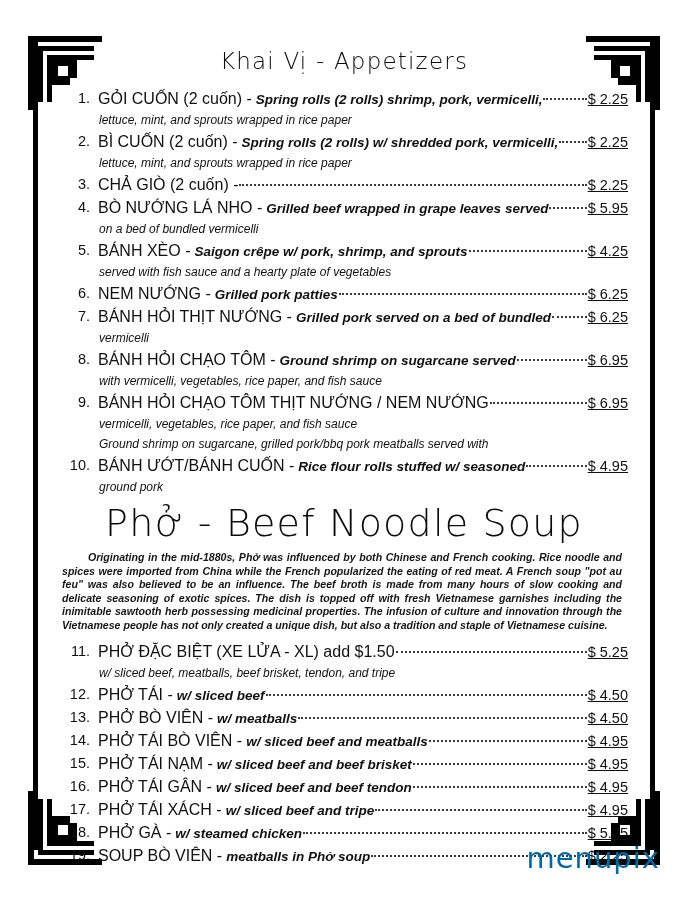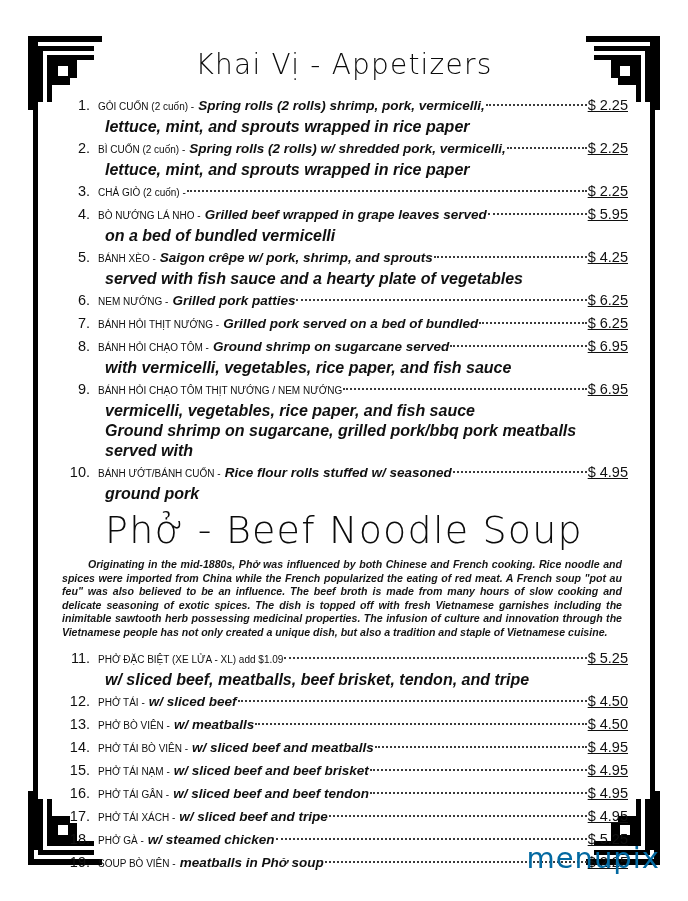--- a/index.html
+++ b/index.html
@@ -97,21 +97,21 @@
   }
 
   .section-title {
     text-align: center;
     font-family: "DejaVu Sans", sans-serif;
     font-weight: 300;
     letter-spacing: 1.2px;
     color: #0b0b0b;
   }
   .title-appetizers {
-    font-size: 28px;
+    font-size: 23px;
     margin: 18px 0 14px 0;
   }
   .title-pho {
     font-size: 38px;
     margin: 2px 0 6px 0;
   }
 
   
   ul.menu-list {
     list-style: none;
@@ -131,21 +131,21 @@
     text-align: right;
     font-size: 14.5px;
     line-height: 21px;
   }
   .row {
     display: flex;
     align-items: baseline;
     width: 100%;
   }
   .name {
-    font-size: 10px;
+    font-size: 16px;
     line-height: 21px;
     white-space: nowrap;
     flex: 0 0 auto;
   }
   .desc {
     font-size: 13.5px;
     line-height: 21px;
     font-style: italic;
     font-weight: 600;
     white-space: nowrap;
@@ -162,25 +162,25 @@
   }
   .price {
     font-size: 14.5px;
     line-height: 21px;
     white-space: nowrap;
     flex: 0 0 auto;
     text-align: right;
     text-decoration: underline;
   }
   .cont {
-    font-size: 16px;
+    font-size: 12px;
     line-height: 20px;
     font-style: italic;
-    font-weight: 700;
-    margin-left: 7px;
+    font-weight: 400;
+    margin-left: 1px;
   }
 
   
   .pho-intro {
     font-size: 10.6px;
     line-height: 13.6px;
     font-style: italic;
     font-weight: 600;
     text-align: justify;
     margin: 0 0 8px 0;
@@ -326,20 +326,21 @@
             </div>
           </li>
           <li class="menu-item">
             <span class="num">7.</span>
             <div class="row">
               <span class="name">BÁNH HỎI THỊT NƯỚNG -</span>
               <span class="desc">Grilled pork served on a bed of bundled</span>
               <span class="leader"></span>
               <span class="price">$ 6.25</span>
             </div>
+            <div class="cont">vermicelli</div>
           </li>
           <li class="menu-item">
             <span class="num">8.</span>
             <div class="row">
               <span class="name">BÁNH HỎI CHẠO TÔM -</span>
               <span class="desc">Ground shrimp on sugarcane served</span>
               <span class="leader"></span>
               <span class="price">$ 6.95</span>
             </div>
             <div class="cont">with vermicelli, vegetables, rice paper, and fish sauce</div>
@@ -367,21 +368,21 @@
         </ul>
     </div>
 
     <div class="pho-block">
       <div class="section-title title-pho">Phở - Beef Noodle Soup</div>
       <p class="pho-intro">Originating in the mid-1880s, Phở was influenced by both Chinese and French cooking.  Rice noodle and spices were imported from China while the French popularized the eating of red meat.  A French soup "pot au feu" was also believed to be an influence.  The beef broth is made from many hours of slow cooking and delicate seasoning of exotic spices.  The dish is topped off with fresh Vietnamese garnishes including the inimitable sawtooth herb possessing medicinal properties.  The infusion of culture and innovation through the Vietnamese people has not only created a unique dish, but also a tradition and staple of Vietnamese cuisine.</p>
       <ul class="menu-list">
           <li class="menu-item">
             <span class="num">11.</span>
             <div class="row">
-              <span class="name">PHỞ ĐẶC BIỆT (XE LỬA - XL) add $1.09</span>
+              <span class="name">PHỞ ĐẶC BIỆT (XE LỬA - XL) add $1.50</span>
               <span class="leader"></span>
               <span class="price">$ 5.25</span>
             </div>
             <div class="cont">w/ sliced beef, meatballs, beef brisket, tendon, and tripe</div>
           </li>
           <li class="menu-item">
             <span class="num">12.</span>
             <div class="row">
               <span class="name">PHỞ TÁI -</span>
               <span class="desc">w/ sliced beef</span>

